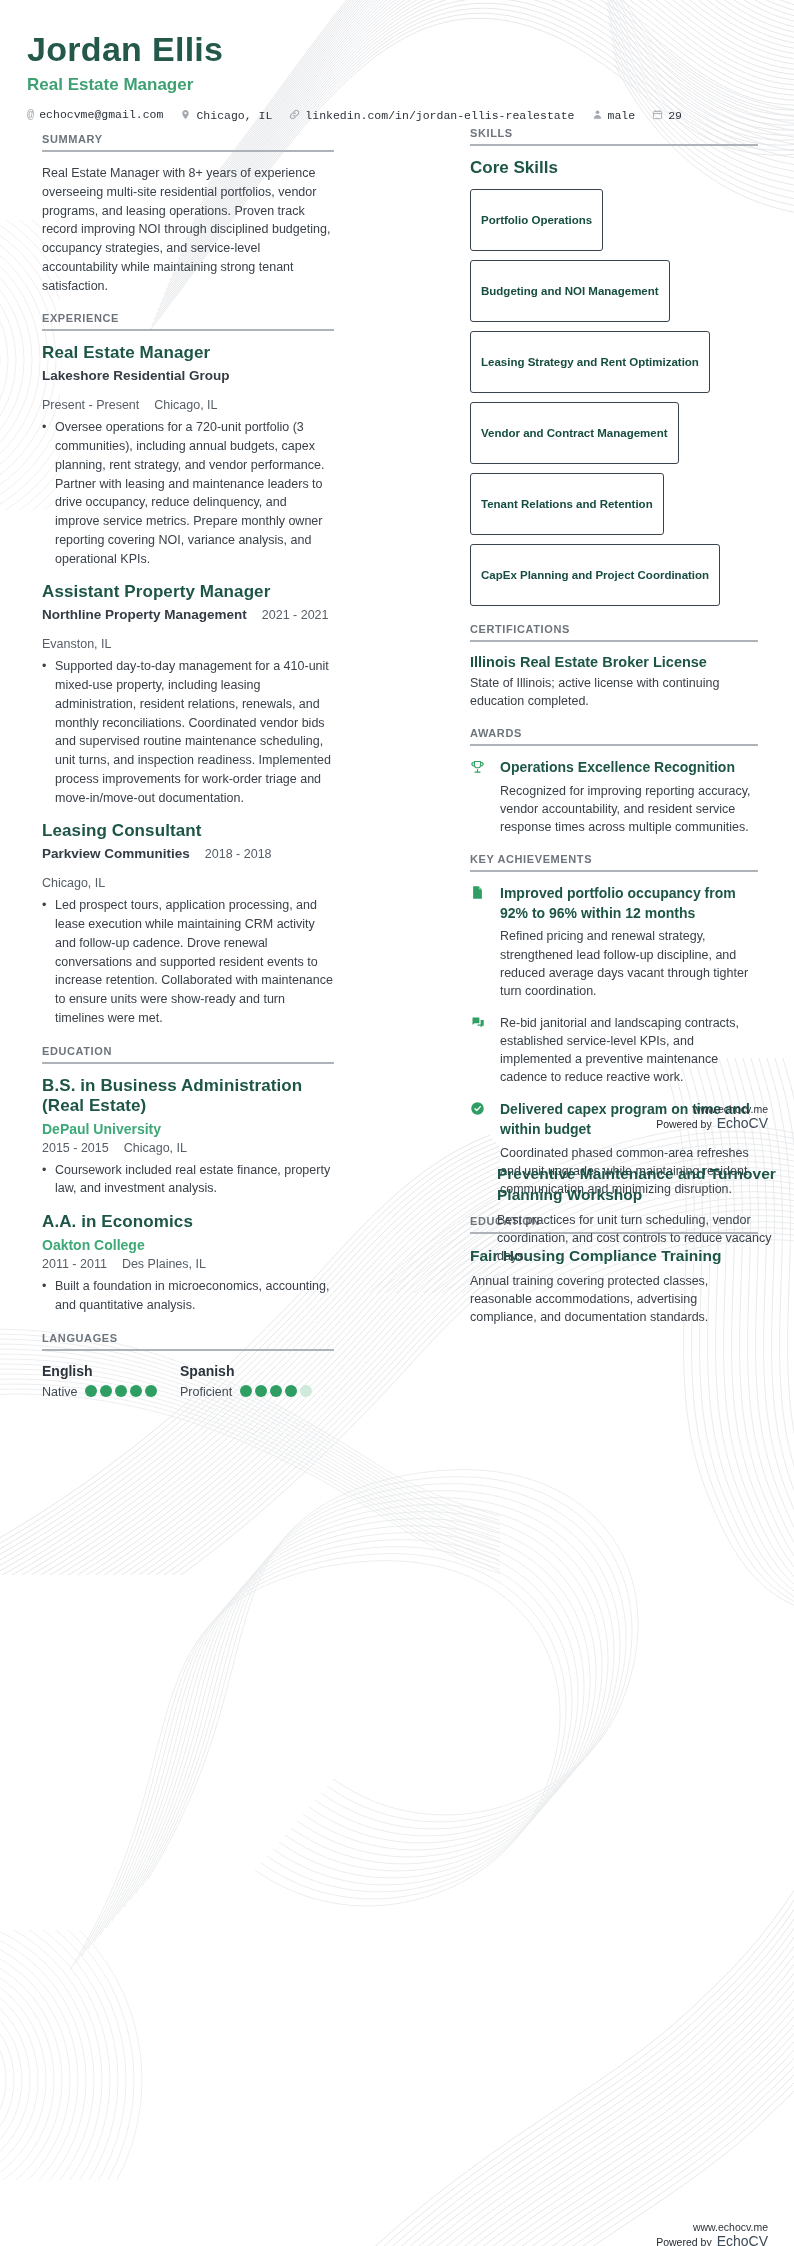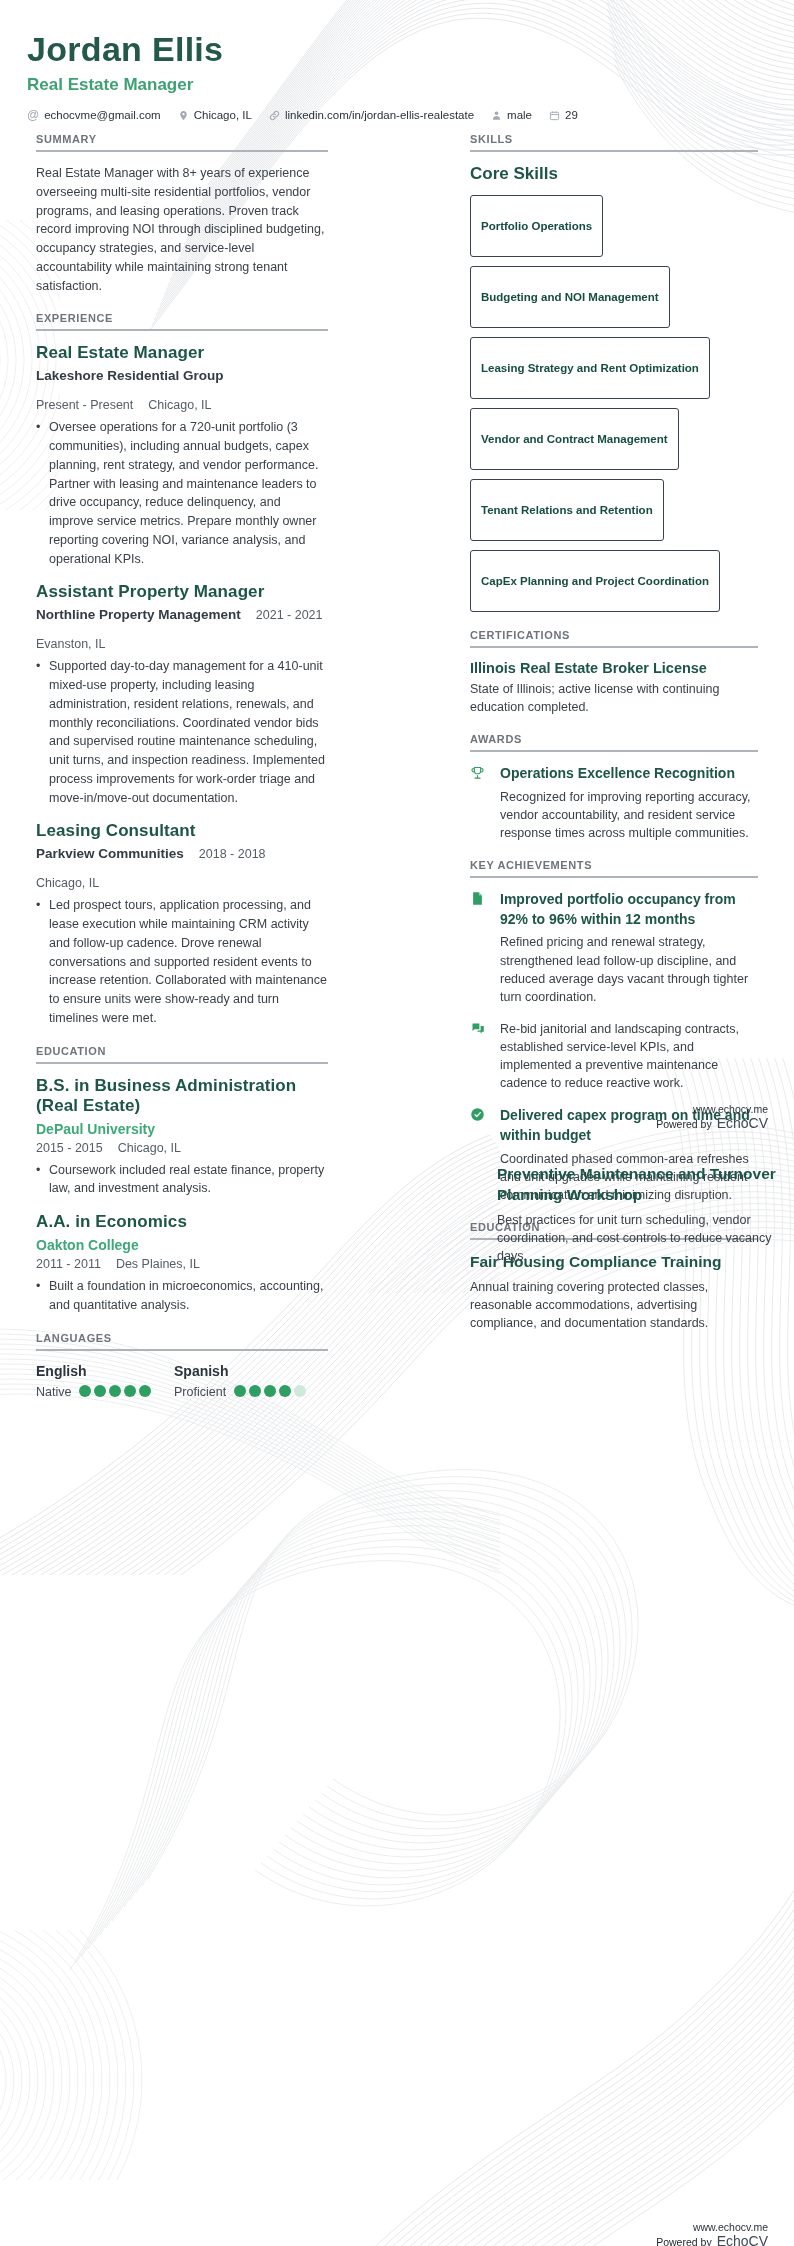--- a/index.html
+++ b/index.html
@@ -8,21 +8,21 @@
     font-family:"Liberation Sans", sans-serif;overflow:hidden;
     -webkit-font-smoothing:antialiased;
   }
   #waves{position:absolute;left:0;top:0;z-index:0;pointer-events:none;}
   .layer{position:absolute;z-index:2;}
 
   
   .name{font-size:34px;font-weight:700;color:#24584a;letter-spacing:.3px;}
   .role{font-size:17px;font-weight:600;color:#3fa173;margin-top:6px;}
   .contact{display:flex;gap:17px;margin-top:13px;align-items:center;font-size:11.5px;color:#2b323a;white-space:nowrap;}
-  .citem{display:flex;align-items:center;gap:5px;}
+  .citem{display:flex;gap:5px;font-family:Liberation Mono, monospace;}
   .at::before{content:"@";}
   .at{color:#a3a9b0;font-size:12px;}
 
   
   .sec{margin-bottom:17px;}
   .sec-label{font-size:11px;letter-spacing:.6px;color:#6d747c;font-weight:600;}
   .sec-rule{height:2px;background:#aeb3b9;margin:5px 0 12px;}
 
   .summary-text{font-size:12.5px;line-height:1.5;color:#3a4149;}
 
@@ -348,21 +348,21 @@
     <span class="citem">
       <svg viewBox="0 0 24 24" width="11" height="11" fill="none" stroke="#a3a9b0" stroke-width="2">
           <rect x="3" y="5" width="18" height="16" rx="2"></rect>
           <path d="M8 3v4M16 3v4M3 10h18"></path>
         </svg>
       <span>29</span>
     </span>
   </div>
 </div>
 
-<div class="layer" style="left:36px;top:133px;width:292px;">
+<div class="layer" style="left:42px;top:133px;width:292px;">
 
   <div class="sec">
     <div class="sec-label">SUMMARY</div>
     <div class="sec-rule"></div>
     <div class="summary-text">Real Estate Manager with 8+ years of experience overseeing multi-site residential portfolios, vendor programs, and leasing operations. Proven track record improving NOI through disciplined budgeting, occupancy strategies, and service-level accountability while maintaining strong tenant satisfaction.</div>
   </div>
 
   <div class="sec">
     <div class="sec-label">EXPERIENCE</div>
     <div class="sec-rule"></div>
@@ -453,21 +453,21 @@
         <div class="lang-name">Spanish</div>
         <div class="lang-level">
           <span class="lvl">Proficient</span>
           <span><span class="dot-c filled"></span><span class="dot-c filled"></span><span class="dot-c filled"></span><span class="dot-c filled"></span><span class="dot-c"></span></span>
         </div>
       </div>
     </div>
   </div>
 </div>
 
-<div class="layer" style="left:470px;top:133px;width:288px;">
+<div class="layer" style="left:470px;top:127px;width:288px;">
 
   <div class="sec">
     <div class="sec-label">SKILLS</div>
     <div class="sec-rule"></div>
     <div class="group-title">Core Skills</div>
     <div class="chip">Portfolio Operations</div>
     <div class="chip">Budgeting and NOI Management</div>
     <div class="chip">Leasing Strategy and Rent Optimization</div>
     <div class="chip">Vendor and Contract Management</div>
     <div class="chip">Tenant Relations and Retention</div>

